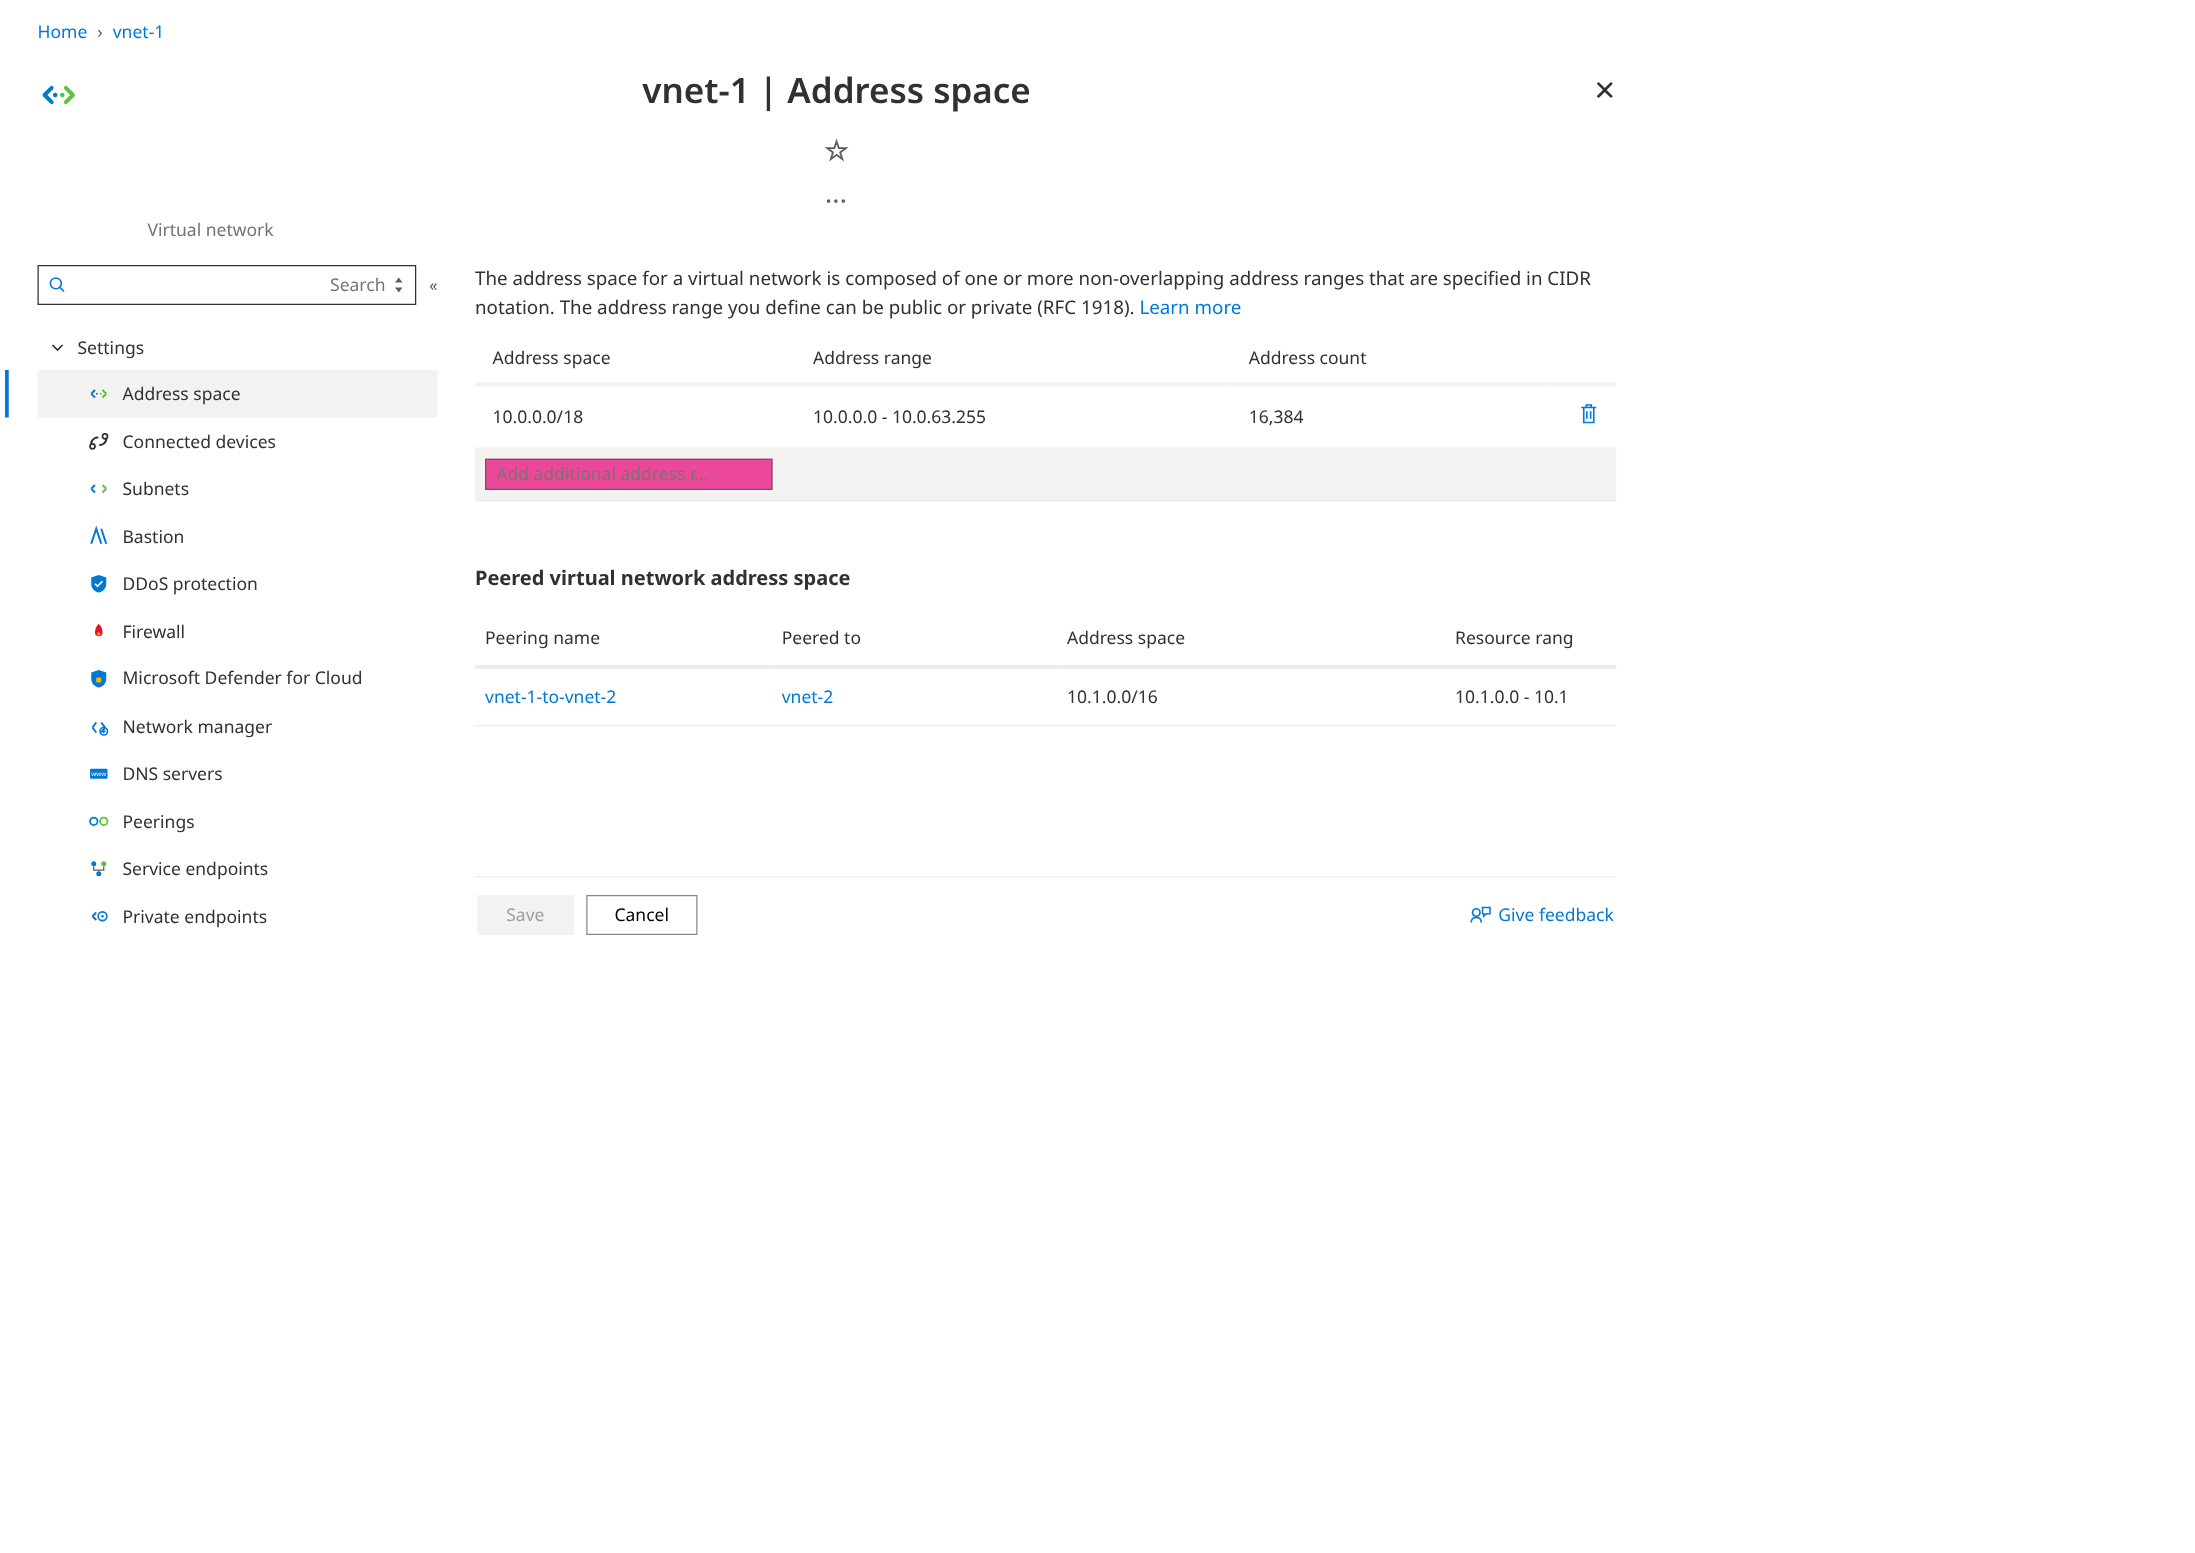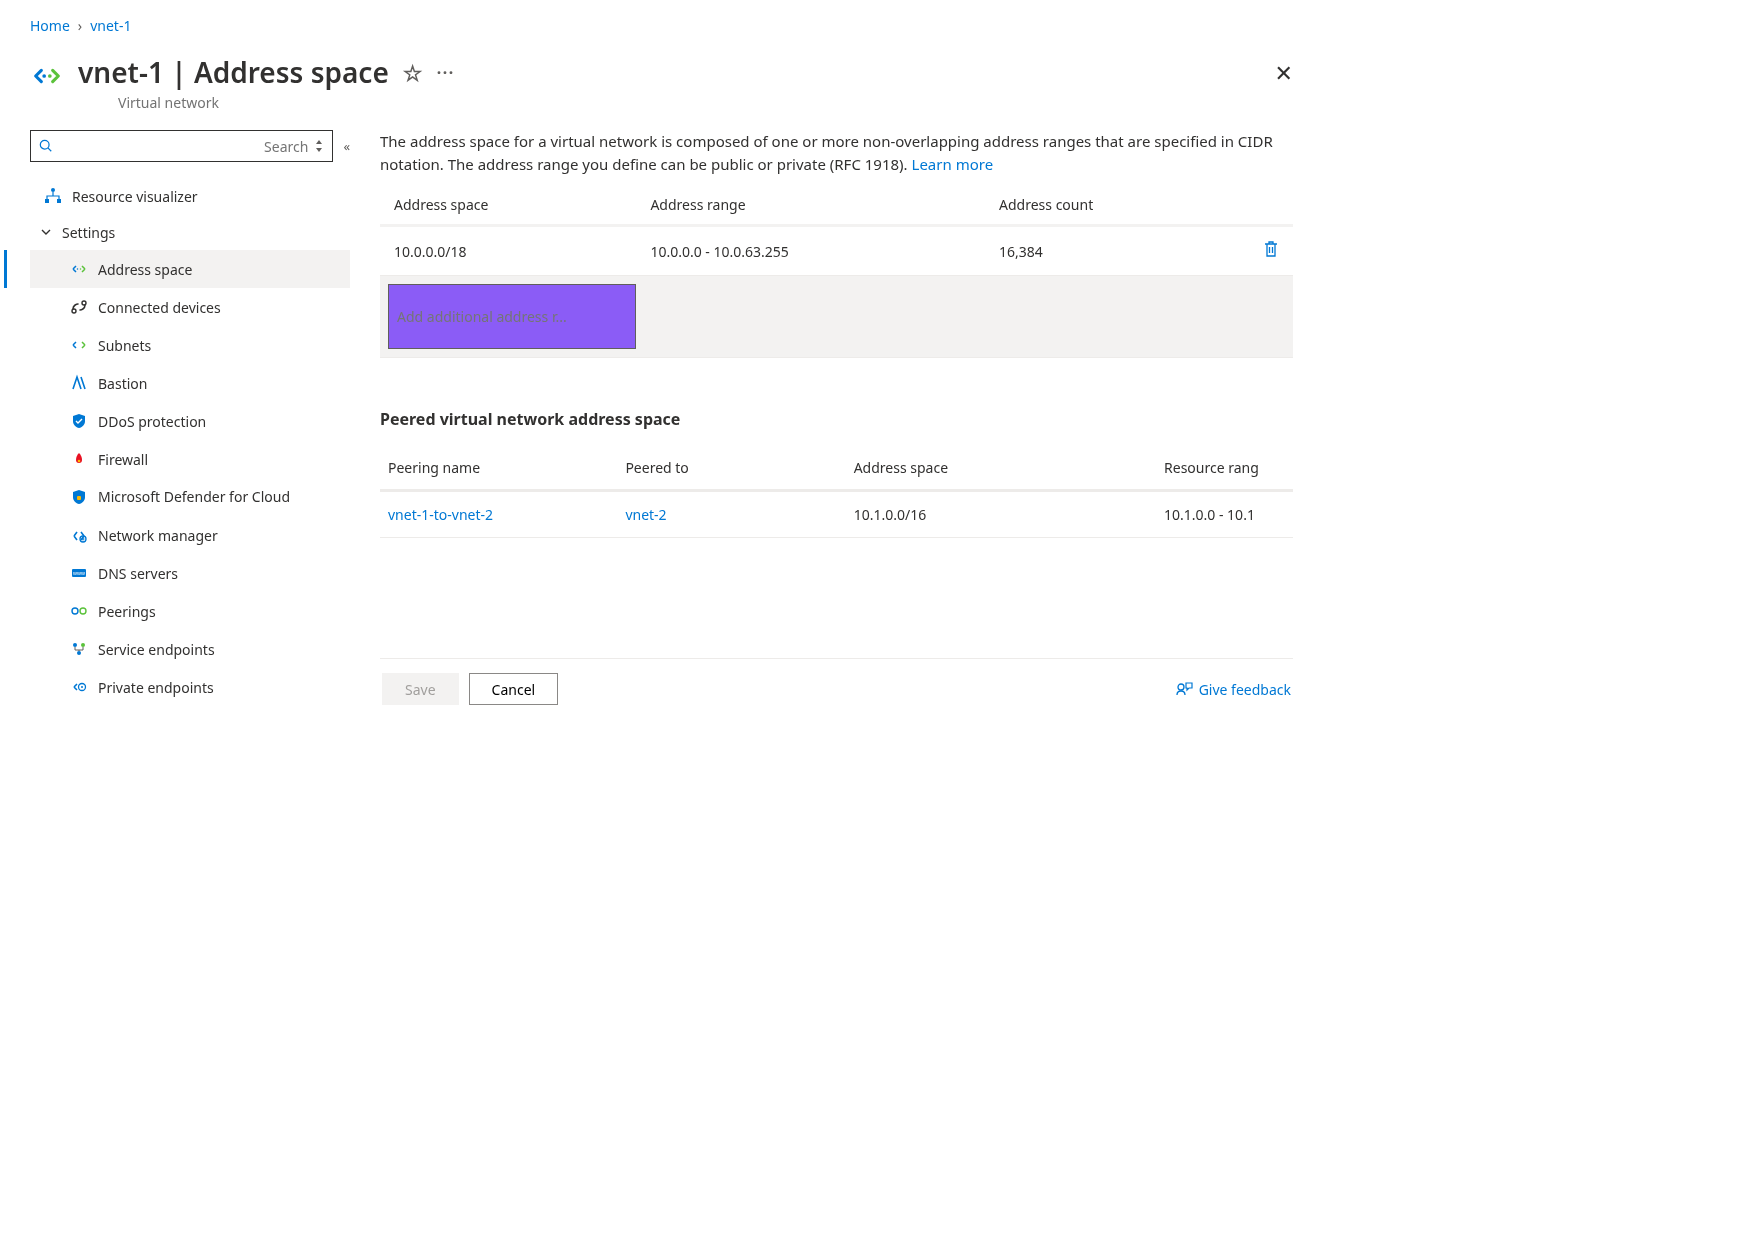--- a/index.html
+++ b/index.html
@@ -5,21 +5,21 @@
   * { box-sizing: border-box; margin: 0; padding: 0; font-family: "Segoe UI", system-ui, -apple-system, sans-serif; }
   body { background: #fff; color: #323130; font-size: 14px; width: 1317px; }
   a { color: #0078D4; text-decoration: none; cursor: pointer; }
   .root { padding: 16px 24px 0 30px; }
 
   .breadcrumb { font-size: 14px; display: flex; align-items: center; gap: 8px; margin-bottom: 18px; }
   .breadcrumb .sep { color: #605E5C; }
 
   .header { display: flex; align-items: flex-start; gap: 14px; margin-bottom: 18px; }
   .header .vnet-icon { width: 34px; height: 34px; flex: none; margin-top: 6px; }
-  .header h1 { font-size: 28px; font-weight: 600; color: #323130; display: flex; align-items: center; gap: 14px; }
+  .header h1 { font-size: 28px; font-weight: 600; color: #323130; display: flex; align-items: center; gap: 14px; flex-direction: column; }
   .header .subtitle { font-size: 14px; color: #737373; margin-top: 2px; margin-left: 40px; }
   .header .title-col { flex: 1; }
   .header .close { font-size: 22px; color: #323130; margin-top: 4px; cursor: pointer; }
 
   .columns { display: flex; gap: 30px; }
   .sidebar { width: 320px; flex: none; }
   .search-wrap { display: flex; align-items: center; gap: 10px; margin-bottom: 16px; }
   .search-box { flex: 1; border: 1px solid #323130; height: 32px; display: flex; align-items: center; padding: 0 8px; gap: 6px; font-size: 14px; color: #605E5C; }
   .search-box input { border: none; outline: none; flex: 1; font-size: 14px; color: #323130; background: transparent; text-align: right; }
   .sort-ic, .collapse-ic { color: #605E5C; font-size: 13px; cursor: pointer; }
@@ -35,21 +35,21 @@
   .main { flex: 1; min-width: 0; }
   .desc { font-size: 15px; line-height: 1.5; color: #323130; margin-bottom: 10px; }
 
   .tbl { width: 100%; border-collapse: collapse; }
   .tbl th { text-align: left; font-weight: 400; padding: 10px 14px; font-size: 14px; border-bottom: 3px solid #f3f2f1; color: #323130; }
   .tbl td { padding: 13px 14px; font-size: 14px; border-bottom: 1px solid #edebe9; }
   .tbl td.act { text-align: right; width: 52px; }
   .del-ic { color: #0078D4; cursor: pointer; display: inline-flex; }
   .del-ic.hl { outline: 4px solid #E81123; outline-offset: 1px; padding: 1px; }
   .add-row td { background: #f3f2f1; padding: 8px 8px; }
-  .add-input { border: 1px solid #605E5C; padding: 22px 8px; font-size: 14px; color: #323130; background: #8b5cf6; width: 248px; }
+  .add-input { border: 1px solid #605E5C; padding: 2px 8px; font-size: 14px; color: #323130; background: #ec4899; width: 230px; }
 
   .sec-title { font-size: 16px; color: #323130; margin: 50px 0 16px; }
   .peer-tbl { width: 100%; border-collapse: collapse; table-layout: fixed; }
   .peer-tbl th { text-align: left; font-weight: 400; padding: 12px 8px; font-size: 14px; border-bottom: 3px solid #edebe9; }
   .peer-tbl td { padding: 13px 8px; font-size: 14px; border-bottom: 1px solid #edebe9; white-space: nowrap; overflow: hidden; }
 
   .footer { border-top: 1px solid #edebe9; margin-top: 120px; padding: 14px 2px 20px; display: flex; align-items: center; gap: 10px; }
   .btn { border: 1px solid #8A8886; height: 32px; padding: 0 22px; font-size: 14px; background: #fff; cursor: pointer; }
   .btn.primary[disabled] { background: #f3f2f1; color: #A19F9D; border-color: #f3f2f1; cursor: default; }
   .feedback { margin-left: auto; color: #0078D4; display: flex; align-items: center; gap: 6px; cursor: pointer; font-size: 14px; }
@@ -102,31 +102,20 @@
           <input placeholder="Search" style="">
           <span class="sort-ic">
             <svg width="10" height="14" viewBox="0 0 10 14">
                 <path d="M5 1 L8 5 L2 5 Z M5 13 L2 9 L8 9 Z" fill="#605E5C"></path>
               </svg>
           </span>
         </div>
         <span class="collapse-ic">«</span>
       </div>
 
-      <div class="nav-item">
-        <span class="ic">
-          <svg width="18" height="18" viewBox="0 0 18 18">
-              <circle cx="9" cy="3" r="2" fill="#0078D4"></circle>
-              <rect x="1" y="12" width="4" height="4" fill="#0078D4"></rect>
-              <rect x="13" y="12" width="4" height="4" fill="#0078D4"></rect>
-              <path d="M9 5 V9 M9 9 H3 V12 M9 9 H15 V12" stroke="#0078D4" stroke-width="1.2" fill="none"></path>
-            </svg>
-        </span>
-        <span>Resource visualizer</span>
-      </div>
 
       <div class="section-head">
         <span class="chev">
           <svg width="12" height="12" viewBox="0 0 12 12">
               <path d="M2 4 L6 8 L10 4" stroke="#323130" stroke-width="1.4" fill="none"></path>
             </svg>
         </span>
         <span>Settings</span>
       </div>
 

